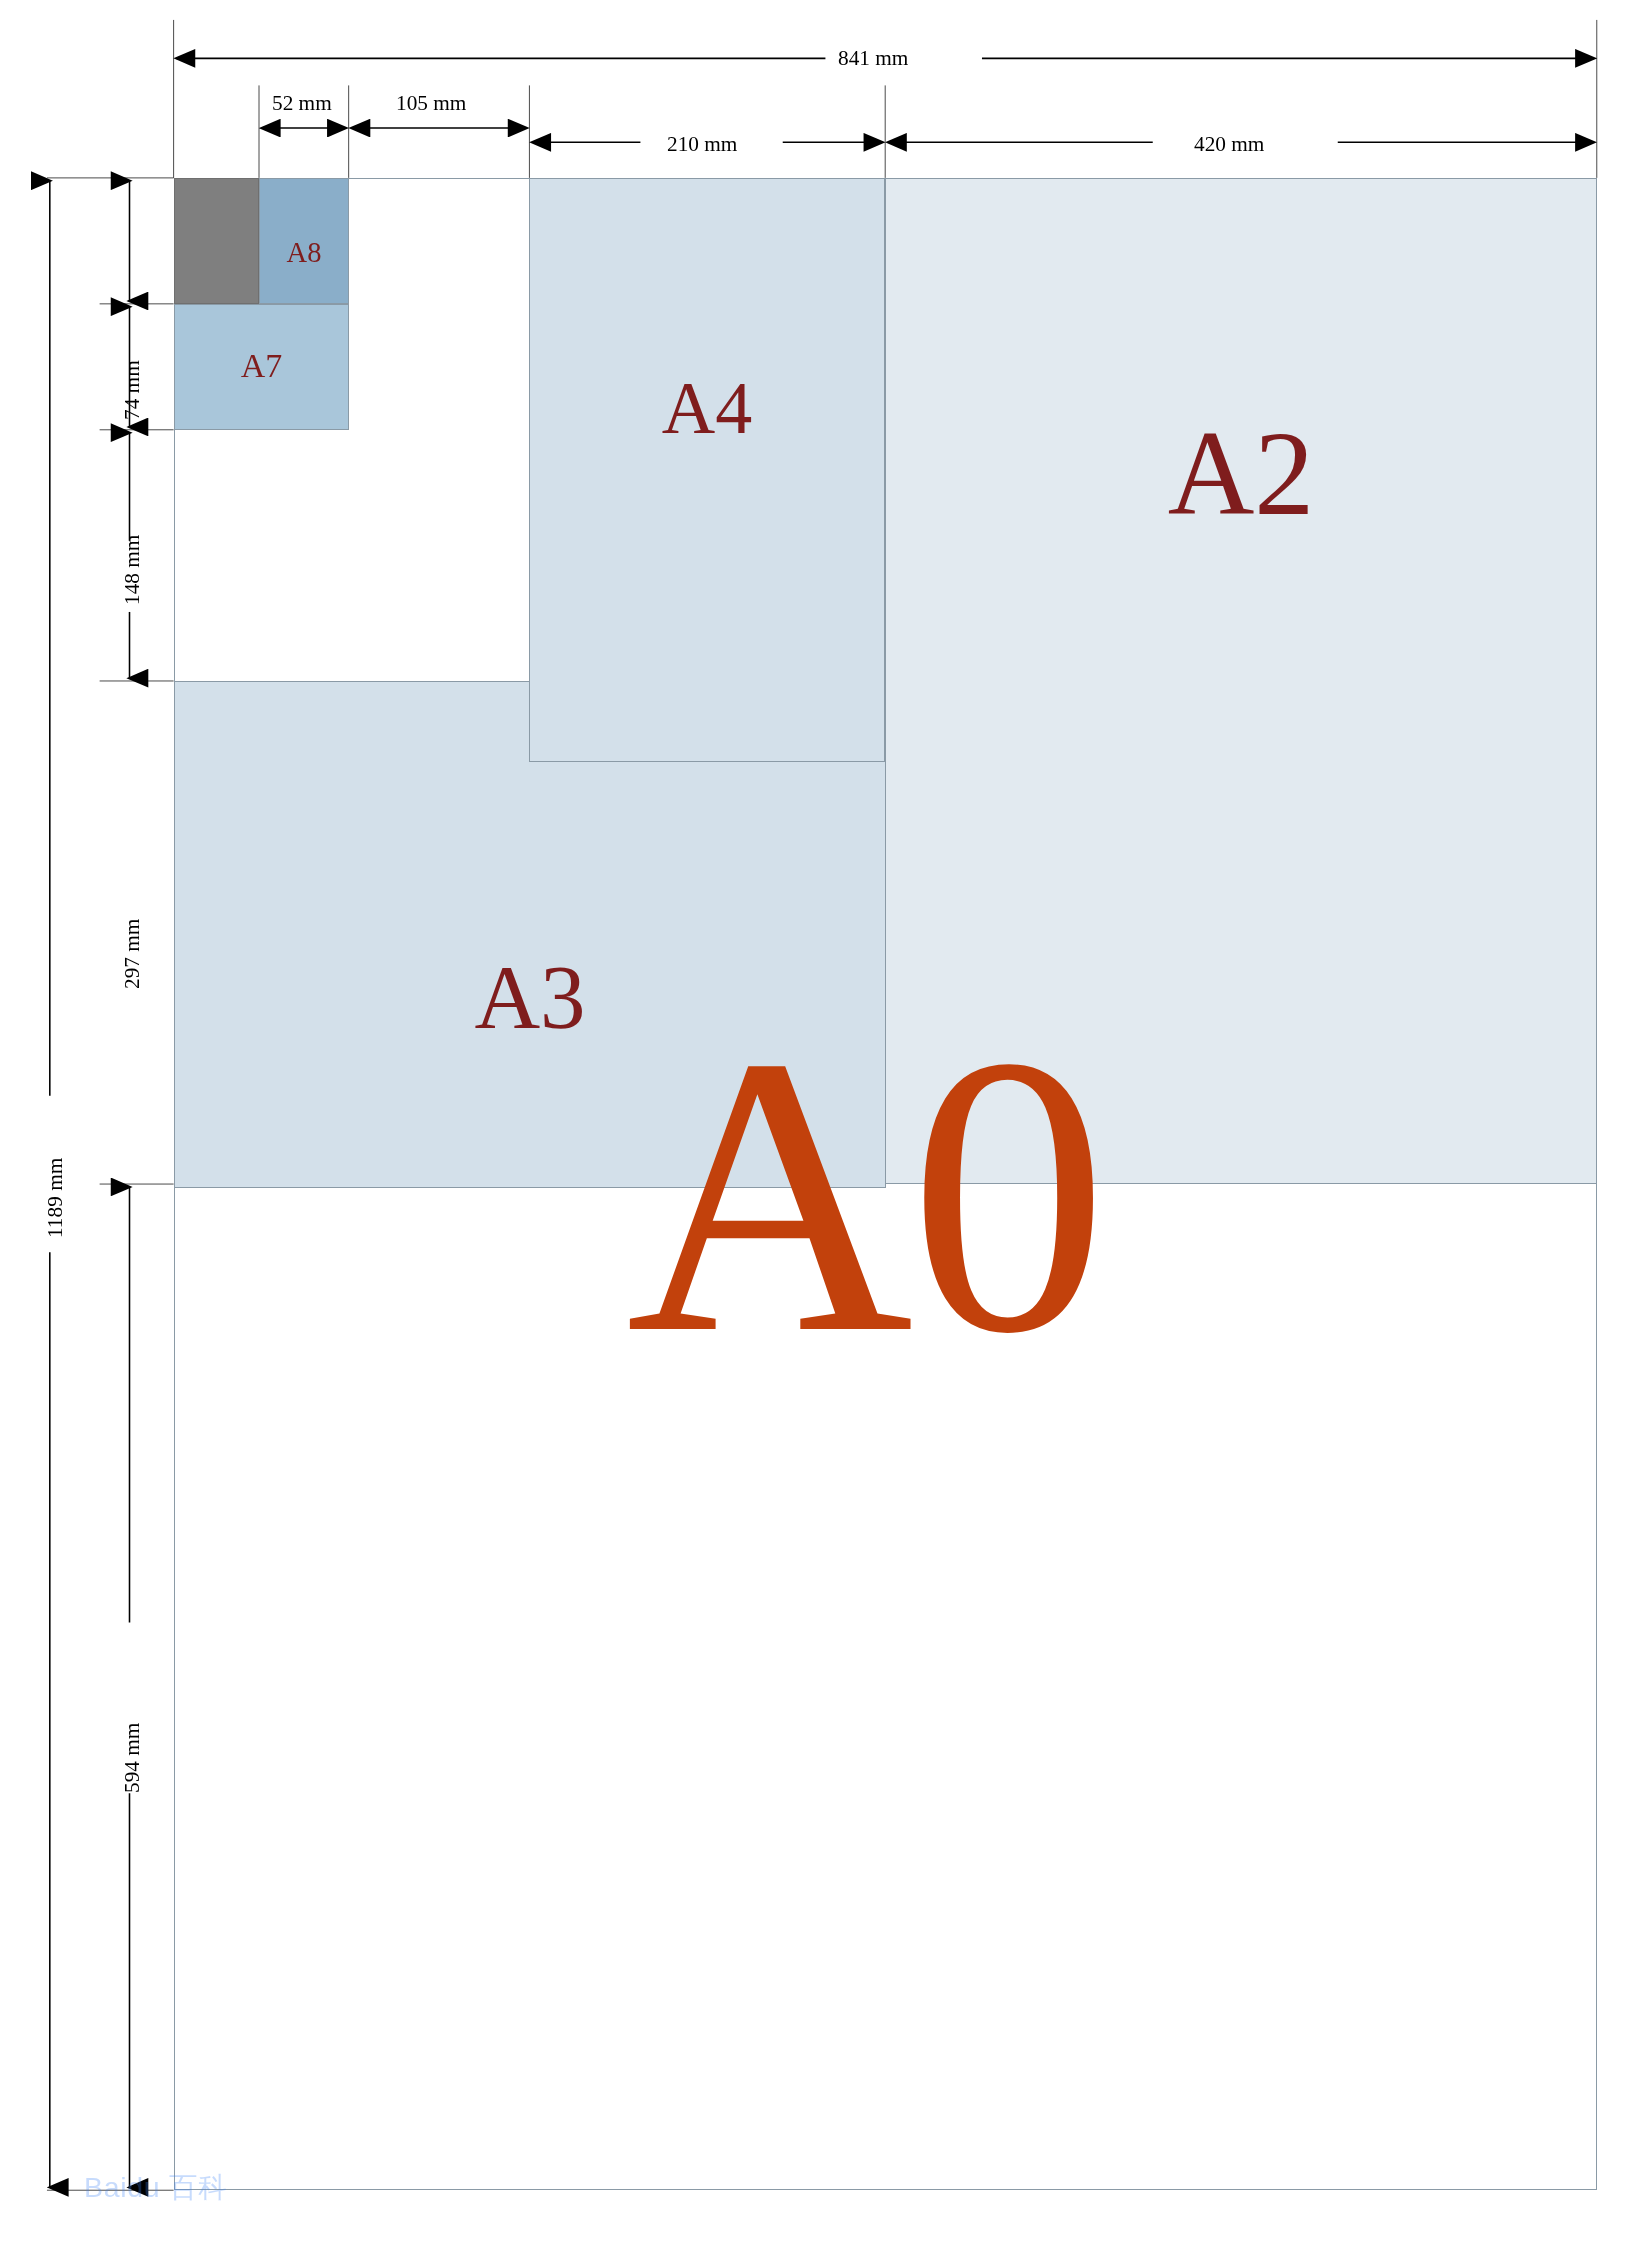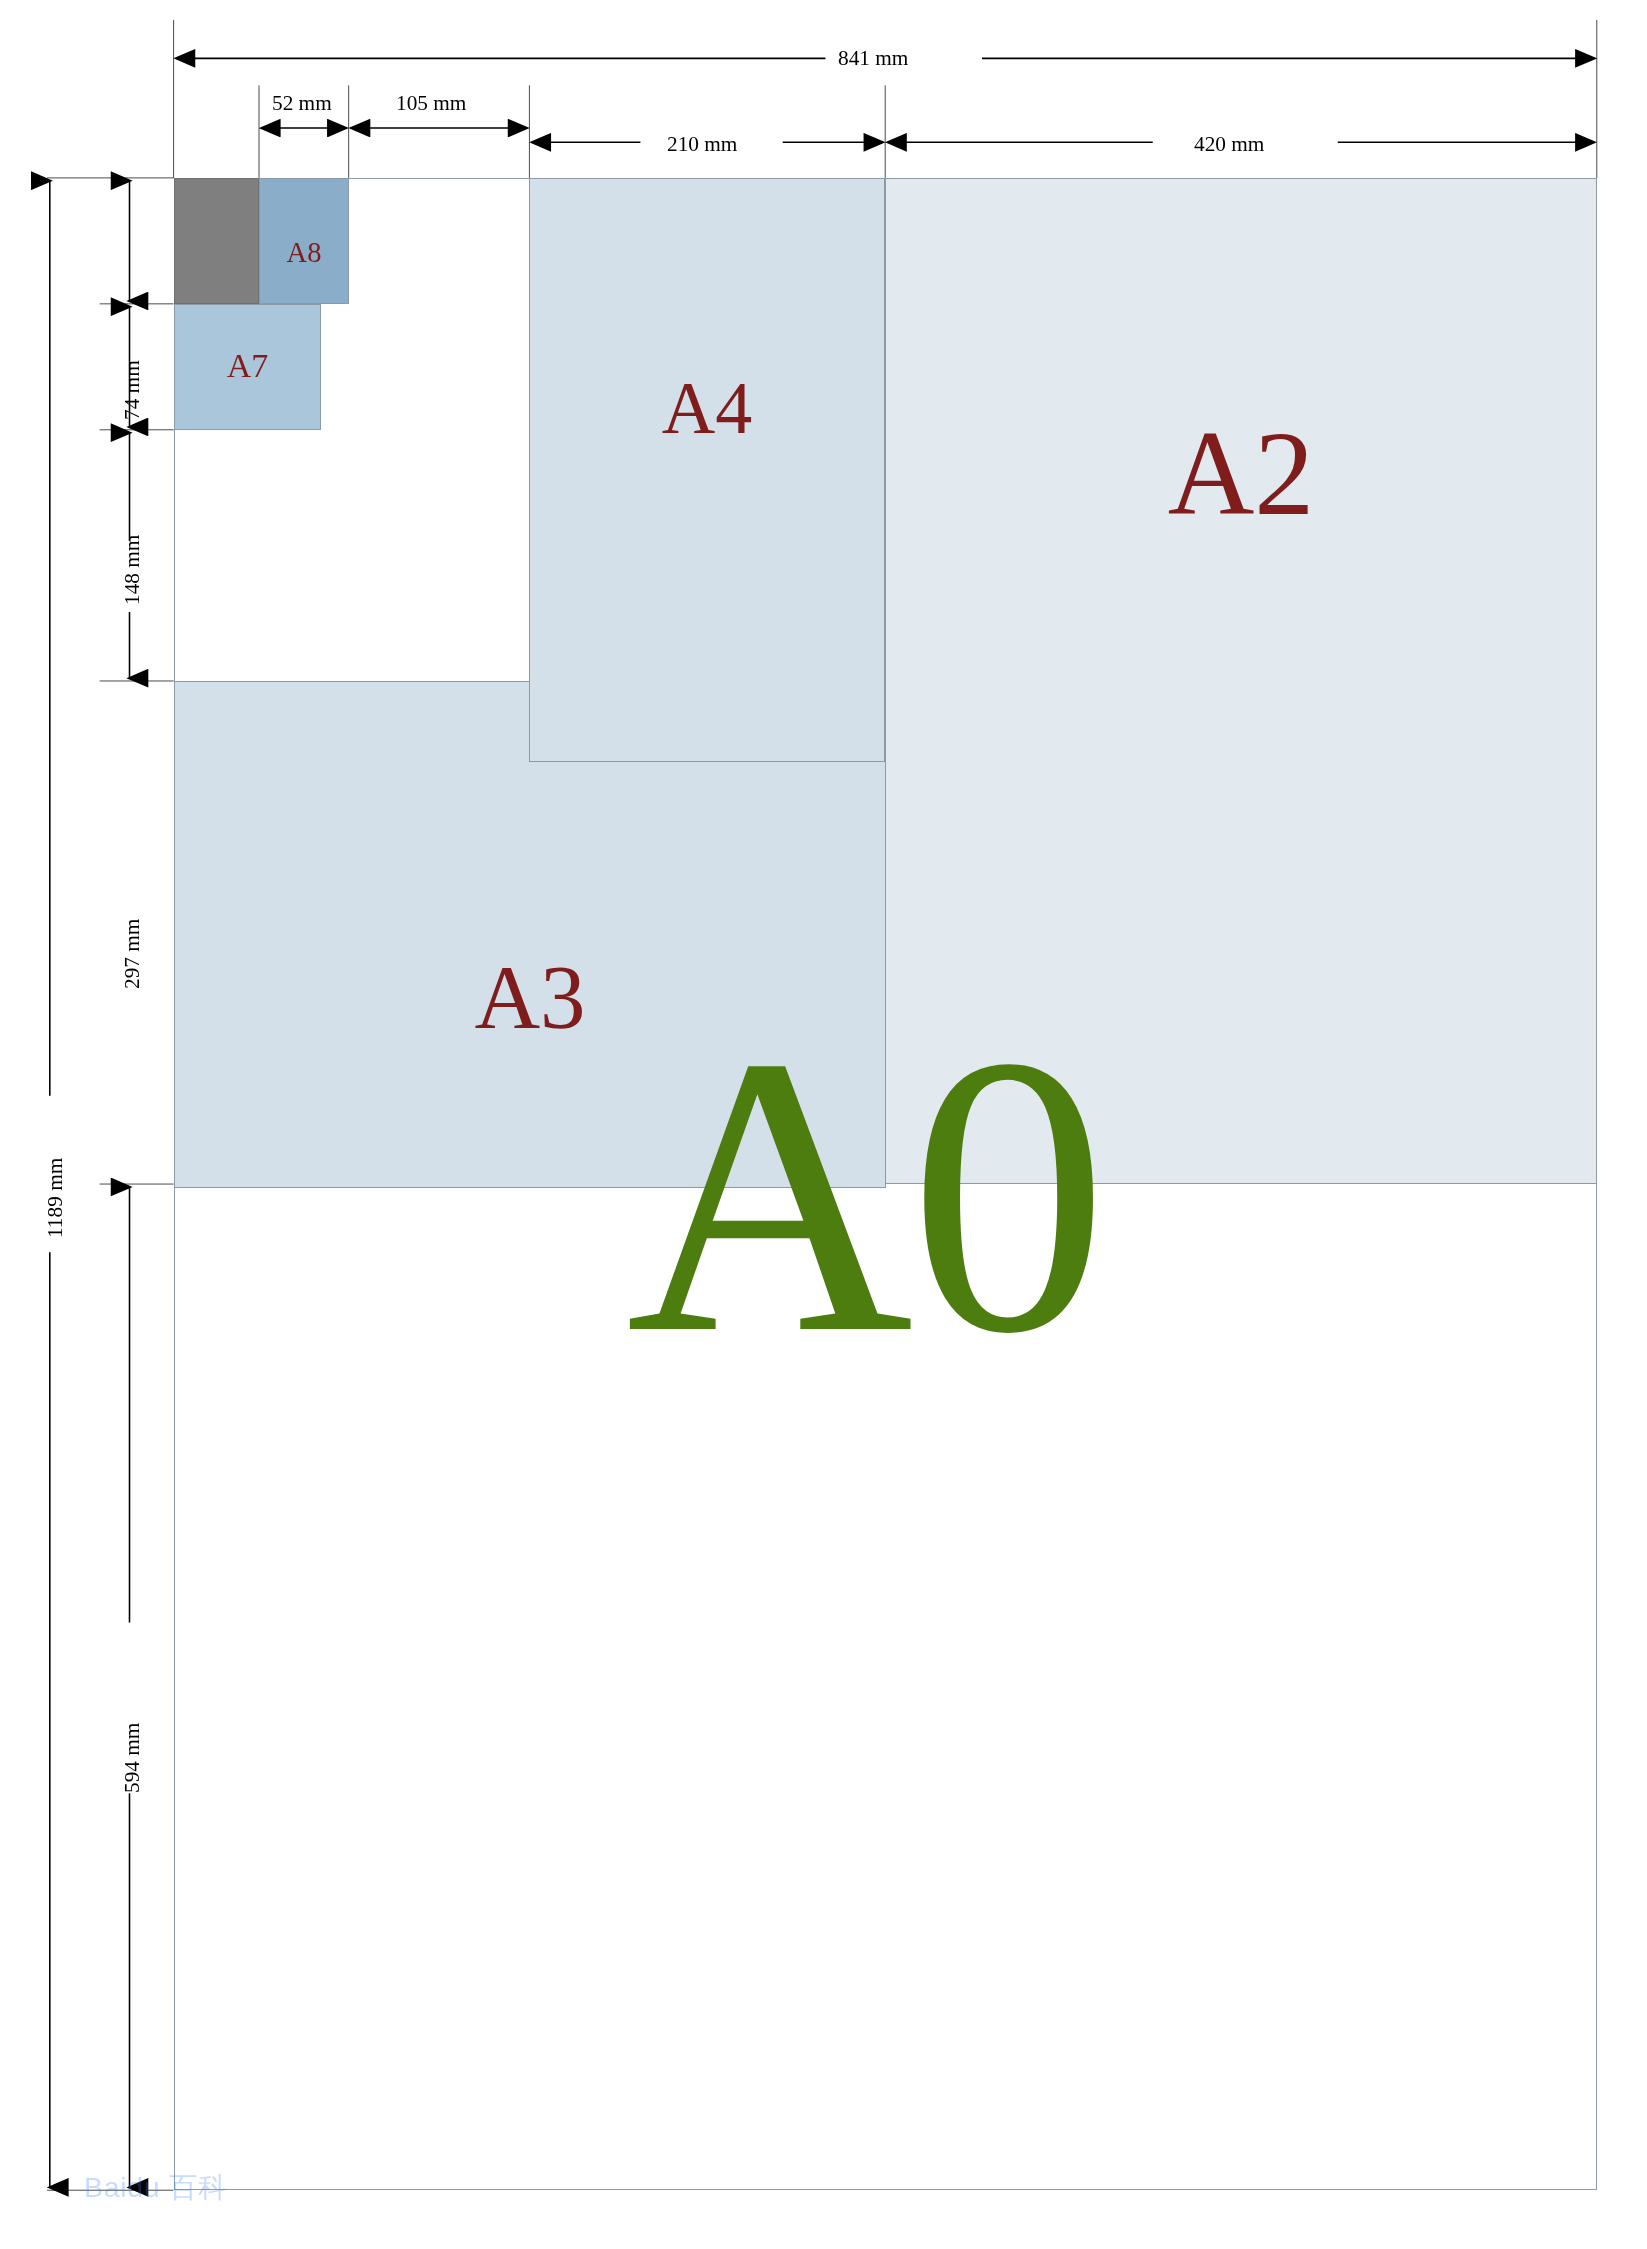--- a/index.html
+++ b/index.html
@@ -37,42 +37,42 @@
     line-height: 1;
     white-space: nowrap;
   }
 
   #a1 { left: 174px;  top: 178px;  width: 1423px; height: 2012px; background: #ffffff; border-color: #8a9aa6; }
   #a2 { left: 885px; top: 178px;  width: 712px; height: 1006px; background: #e2eaf0; }
   #a3 { left: 174px;  top: 681px;  width: 712px; height: 507px;  background: #d3e0ea; }
   #a4 { left: 529px;  top: 178px;  width: 356px;  height: 584px;  background: #d3e0ea; }
   #a5 { left: 174px;  top: 430px;  width: 356px;  height: 251px;  background: #a9c6da; }
   #a6 { left: 349px;  top: 178px;  width: 181px;  height: 252px;  background: #a9c6da; }
-  #a7 { left: 174px;  top: 304px;  width: 147px;  height: 126px;  background: #a9c6da; }
+  #a7 { left: 174px;  top: 304px;  width: 175px;  height: 126px;  background: #a9c6da; }
   #a8 { left: 259px;  top: 178px;  width: 90px;  height: 126px;  background: #8aaec9; }
   #a9 { left: 174px;  top: 178px;  width: 85px;  height: 126px;  background: #7f7f7f; border-color: #6f6f6f; }
 
   
   #a1 .lbl { font-size: 165px; position: absolute; left: 50%; top: 797px; transform: translateX(-50%); }
   #a2 .lbl { font-size: 120px; position: absolute; left: 50%; top: 235px; transform: translateX(-50%); }
   #a3 .lbl { font-size: 91px; position: absolute; left: 50%; top: 270px; transform: translateX(-50%); }
   #a4 .lbl { font-size: 74px; position: absolute; left: 50%; top: 192px; transform: translateX(-50%); }
   #a5 .lbl { font-size: 57px;  position: absolute; left: 50%; top: 107px; transform: translateX(-50%); }
   #a6 .lbl { font-size: 47px;  position: absolute; left: 50%; top: 114px; transform: translateX(-50%); }
   #a7 .lbl { font-size: 34px;  position: absolute; left: 50%; top: 44px;  transform: translateX(-50%); }
   #a8 .lbl { font-size: 28.5px;  position: absolute; left: 50%; top: 60px;  transform: translateX(-50%); }
 
   
   #a0label {
     position: absolute;
     left: 626px;
     top: 996px;
     font-size: 398px;
     font-family: "Liberation Serif", serif;
-    color: #4d7c0f;
+    color: #c2410c;
     line-height: 1;
     letter-spacing: -4.3px;
     white-space: nowrap;
   }
 
   
   svg.dims {
     position: absolute;
     left: 0; top: 0;
     width: 1648px;

